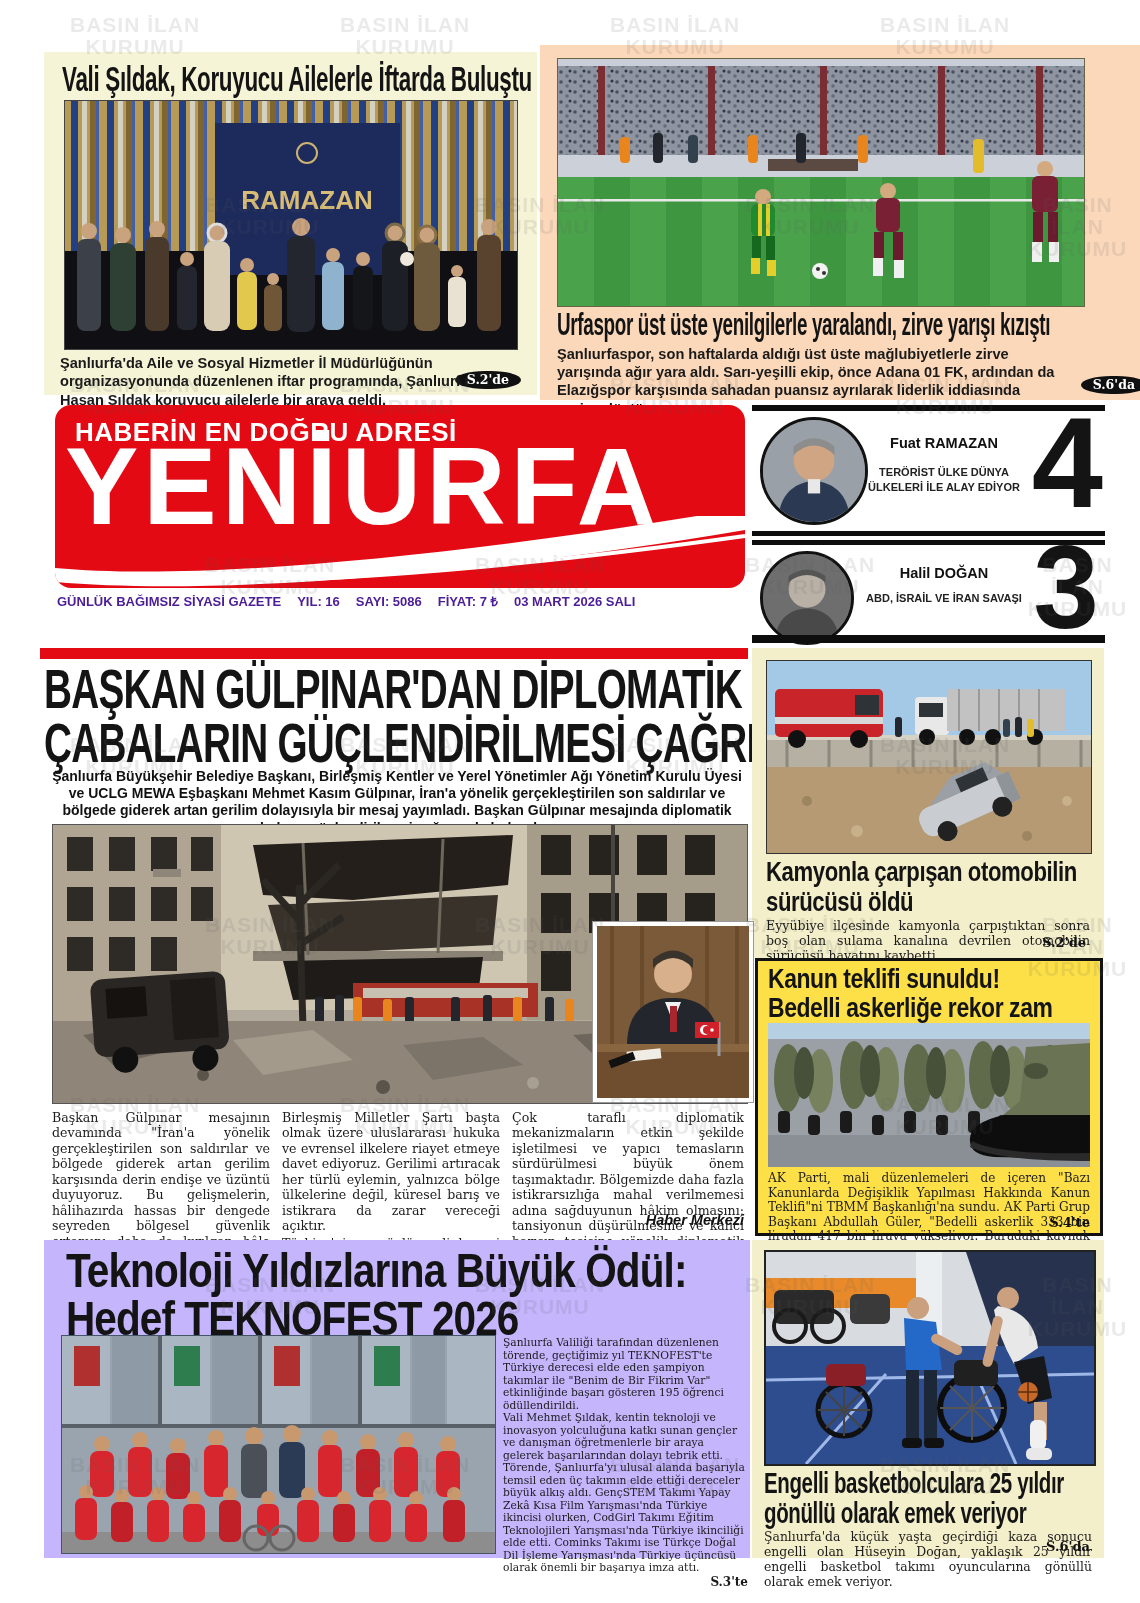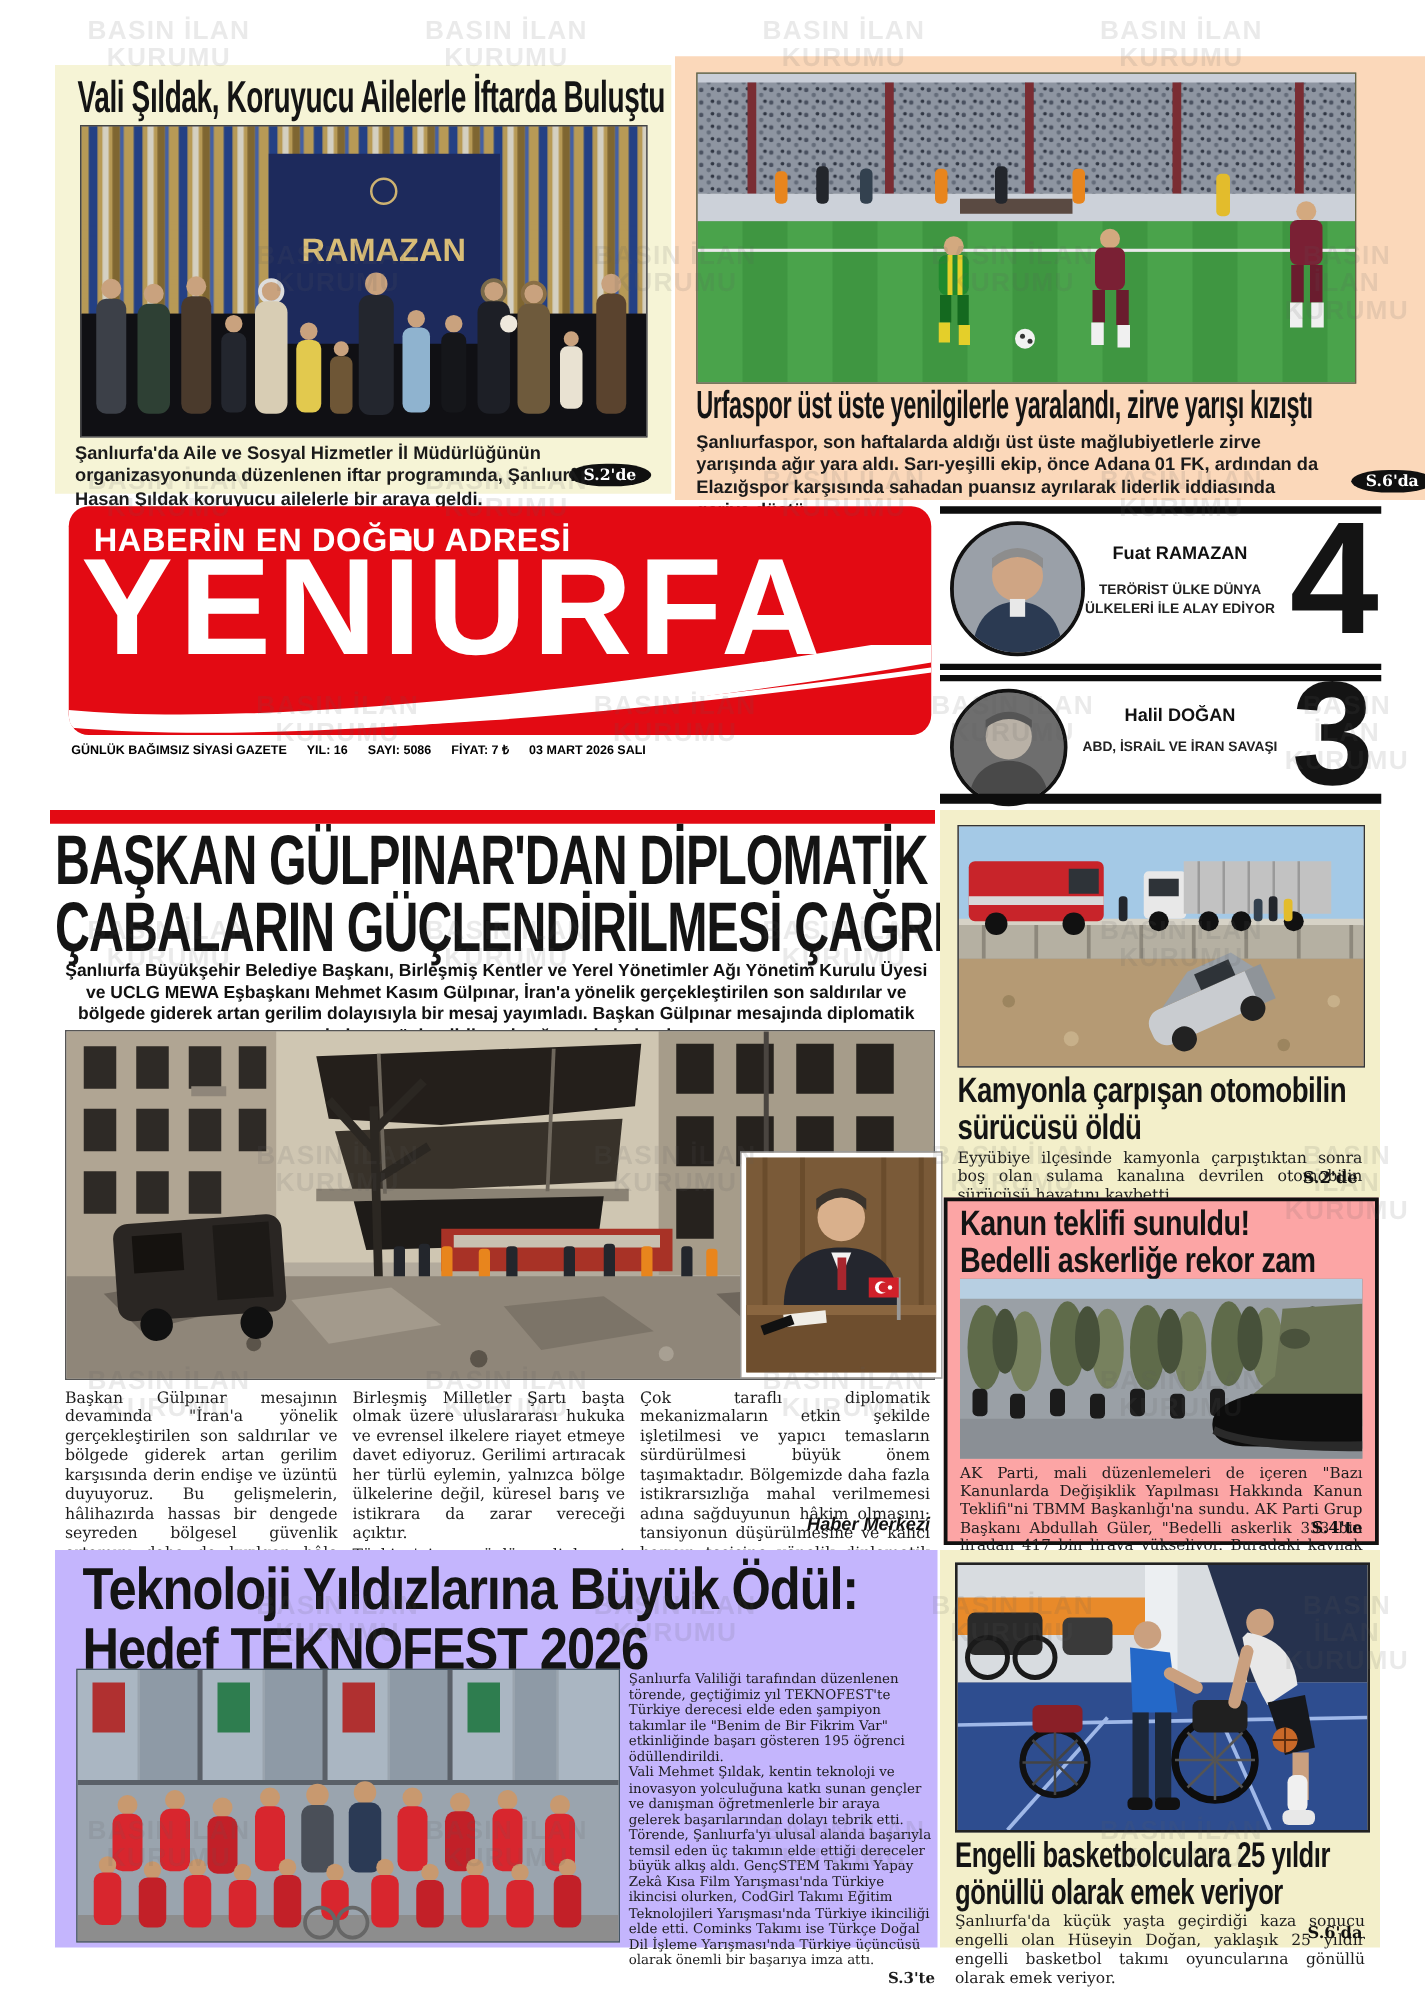--- a/index.html
+++ b/index.html
@@ -17,42 +17,42 @@
   .photo svg{display:block;width:100%;height:100%;}
   .capt{font-family:"Liberation Sans",sans-serif;font-weight:bold;color:#1a1a1a;}
   .serif{font-family:"DejaVu Serif",serif;color:#1c1c1c;text-align:justify;}
   .badge{position:absolute;background:#101010;color:#fff;font-family:"DejaVu Serif",serif;
          font-weight:bold;font-size:12.5px;padding:1px 12px 2px;border-radius:50% / 55%;}
   .pageref{font-family:"DejaVu Serif",serif;font-weight:bold;color:#101010;font-size:13px;}
   
   #box-topleft{left:44px;top:52px;width:493px;height:343px;background:#f6f4d6;z-index:2;}
   #box-topright{left:540px;top:45px;width:635px;height:355px;background:#fbd8ba;z-index:2;}
   #masthead{left:55px;top:405px;width:690px;height:183px;background:#e30a13;border-radius:16px;z-index:2;overflow:hidden;}
-  #dateline{left:57px;top:592px;width:690px;font-size:10px;font-weight:bold;color:#000000;z-index:2;}
+  #dateline{left:57px;top:592px;width:690px;font-size:13px;font-weight:bold;color:#4c1d95;z-index:2;}
   #dateline span{margin-right:16px;}
   #redbar{left:40px;top:648px;width:708px;height:11px;background:#e30a13;z-index:2;}
   #columnists{left:752px;top:405px;width:353px;height:238px;z-index:2;}
   .colbar{position:absolute;left:0;width:353px;height:6px;background:#0d0d0d;}
   .col-row{position:absolute;left:0;width:353px;}
   .col-photo{position:absolute;border:3px solid #111;border-radius:50%;overflow:hidden;background:#777;}
   .col-name{position:absolute;font-weight:bold;font-size:14.5px;color:#111;text-align:center;width:160px;}
   .col-title{position:absolute;font-weight:bold;font-size:11px;color:#222;text-align:center;width:170px;line-height:1.35;}
   .col-num{position:absolute;font-weight:bold;color:#141414;line-height:.78;}
   #main-hl1{left:44px;top:656px;z-index:2;}
   #main-hl2{left:44px;top:710px;z-index:2;}
   #main-lede{left:44px;top:768px;width:706px;font-weight:bold;font-size:14px;line-height:1.23;
              text-align:center;color:#111;z-index:2;}
   #main-photo{left:52px;top:824px;width:694px;height:278px;border:1px solid #555;z-index:2;}
   #inset-photo{left:593px;top:922px;width:152px;height:172px;border:4px solid #fff;outline:1px solid #999;z-index:3;background:#7a5a38;overflow:hidden;}
   .bodycol{position:absolute;top:1110px;width:218px;font-size:12.6px;line-height:1.23;z-index:2;}
   .bodycol p{margin:0 0 2px 0;}
   #byline{position:absolute;left:512px;top:1212px;width:232px;text-align:right;font-weight:bold;
           font-style:italic;font-size:14.5px;color:#111;z-index:4;font-family:"Liberation Sans",sans-serif;}
   #box-crash{left:752px;top:648px;width:352px;height:310px;background:#f3efca;z-index:2;}
-  #box-bedelli{left:755px;top:958px;width:342px;height:272px;background:#fca5a5;border:3px solid #111;z-index:2;}
+  #box-bedelli{left:755px;top:958px;width:342px;height:272px;background:#fde047;border:3px solid #111;z-index:2;}
   #box-tekno{left:44px;top:1240px;width:706px;height:318px;background:#c4b5fd;z-index:2;}
   #box-basket{left:752px;top:1240px;width:352px;height:318px;background:#f3efca;z-index:2;}
 </style>
 </head>
 <body>
 
 <div id="page">
 
   <div class="abs" id="box-topleft">
     <div class="abs" style="left:18px;top:6px;">

